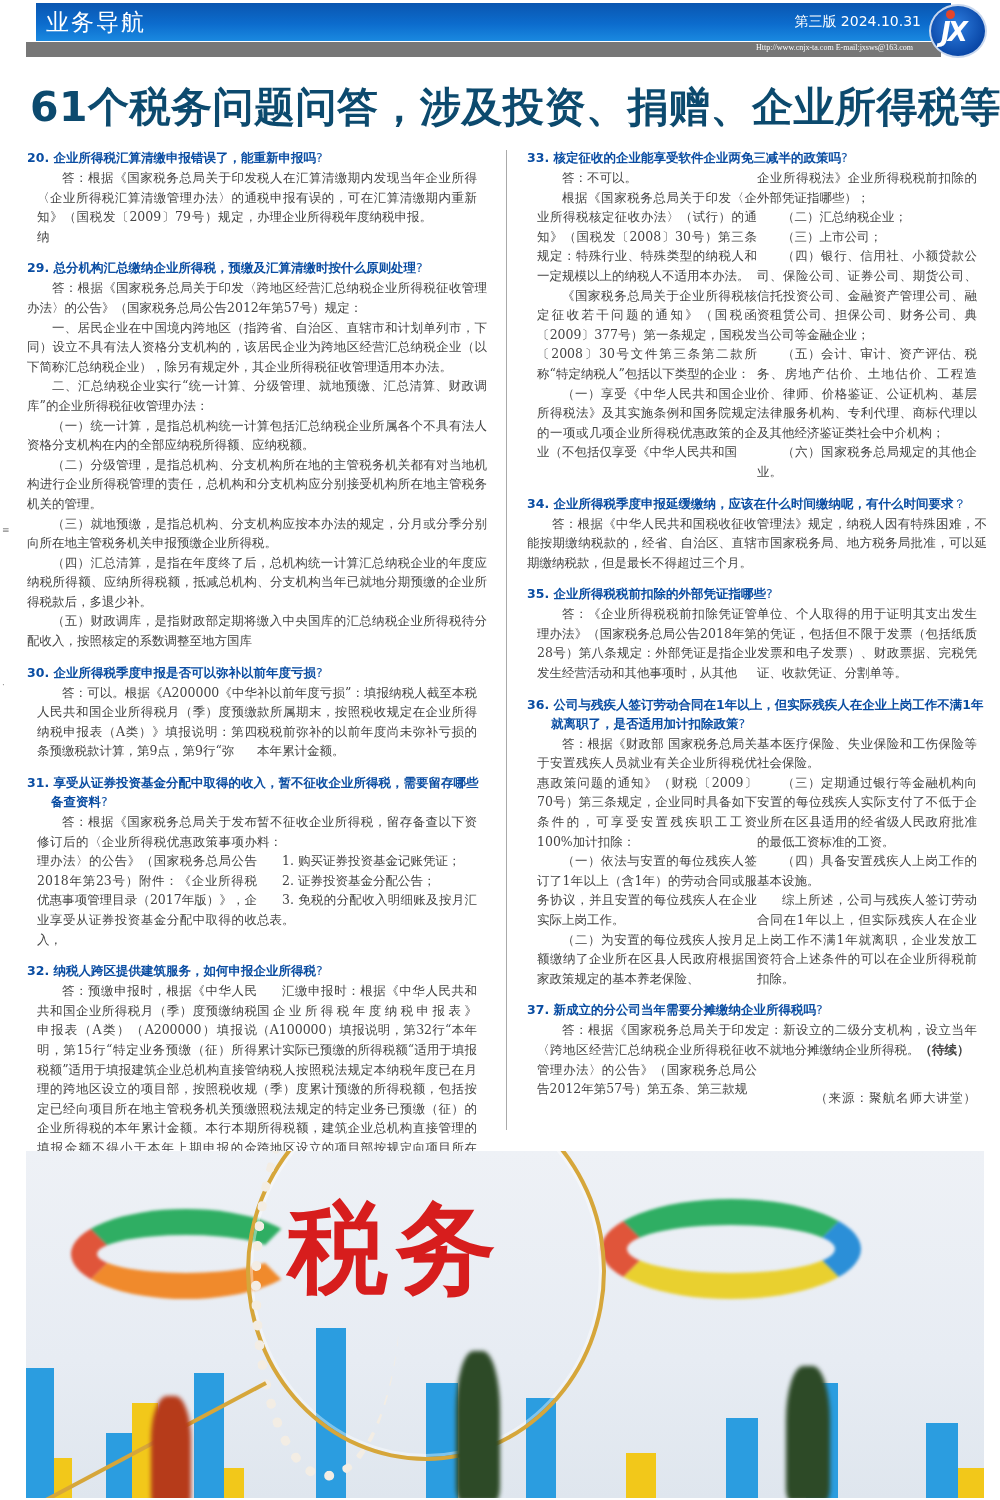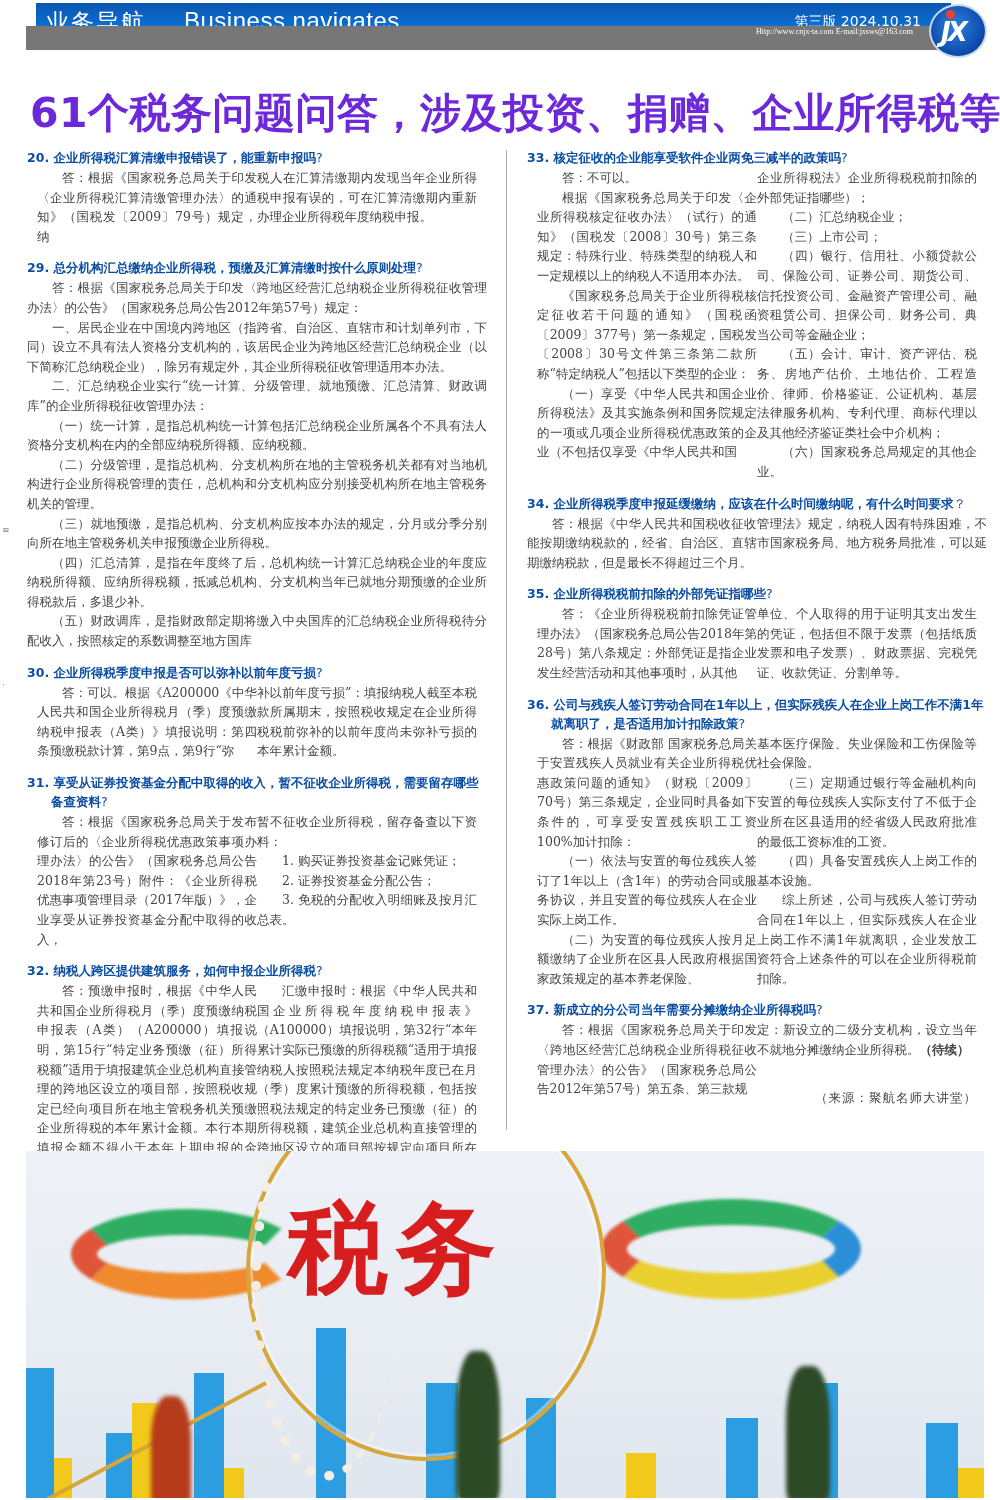--- a/index.html
+++ b/index.html
@@ -7,32 +7,32 @@
   body { font-family: "DejaVu Serif", "Liberation Serif", serif; color: #333; position: relative; }
 
   .masthead { position: absolute; left: 36px; top: 3px; width: 915px; height: 38px;
     background: linear-gradient(180deg, #0a56b0 0%, #0c6ccd 55%, #1a89e0 100%); }
   .masthead .cn { position: absolute; left: 10px; top: 4px; font-family: "DejaVu Sans", sans-serif;
     font-size: 23px; color: #fff; letter-spacing: 2px; }
   .masthead .en { position: absolute; left: 148px; top: 4px; font-family: "Liberation Sans", sans-serif;
     font-size: 24px; color: #fff; letter-spacing: 0.5px; }
   .masthead .issue { position: absolute; right: 30px; top: 10px; font-family: "DejaVu Sans", sans-serif;
     font-size: 14px; color: #fff; }
-  .subbar { position: absolute; left: 26px; top: 26px; width: 915px; height: 24px; background: #777; }
+  .subbar { position: absolute; left: 26px; top: 42px; width: 915px; height: 15px; background: #777; }
   .subbar .contact { position: absolute; right: 28px; top: 0px; font-size: 8px; color: #fff;
     font-family: "Liberation Serif", serif; line-height: 12px; }
   .logo { position: absolute; left: 929px; top: 4px; width: 58px; height: 54px; border-radius: 50%;
     background: radial-gradient(circle at 45% 40%, #2f7fe0 0%, #0a48a8 70%, #073a8a 100%);
     border: 2px solid #c9d8ee; }
   .logo .dot { position: absolute; left: 15px; top: 4px; width: 9px; height: 9px; border-radius: 50%; background: #e5452a; }
   .logo .letters { position: absolute; left: 10px; top: 11px; font-family: "DejaVu Sans", sans-serif;
     font-weight: bold; font-style: italic; font-size: 26px; color: #fff; letter-spacing: -3px; }
 
   .headline { position: absolute; left: 30px; top: 80px; width: 950px; font-family: "DejaVu Sans", sans-serif;
-    font-weight: bold; font-size: 41px; color: #6d28d9; letter-spacing: 0.5px; white-space: nowrap; margin-top: 6px; }
+    font-weight: bold; font-size: 41px; color: #0c4a6e; letter-spacing: 0.5px; white-space: nowrap; }
 
   .col { position: absolute; font-size: 12.5px; line-height: 19.6px; color: #444; }
   .col-left { left: 27px; top: 148px; width: 460px; }
   .col-right { left: 527px; top: 148px; width: 460px; }
   .vdivider { position: absolute; left: 506px; top: 150px; width: 1px; height: 980px; background: #aaa; }
 
   .q { font-family: "DejaVu Sans", sans-serif; font-weight: bold; color: #0a4da2; font-size: 12.5px;
     line-height: 19px; margin-bottom: 1px; }
   .q.wrap { padding-left: 24px; text-indent: -24px; }
   .q .qm { font-weight: normal; }
@@ -52,21 +52,20 @@
   .figure { position: absolute; border-radius: 40% 40% 10% 10%; filter: blur(2px); }
   .photo .tax { position: absolute; left: 262px; top: 32px; font-family: "DejaVu Sans", sans-serif;
     font-weight: bold; font-size: 100px; color: #d71d1d; letter-spacing: 8px; }
   .side-mark { position: absolute; left: 2px; font-size: 9px; color: #888; }
 </style>
 </head>
 <body>
 
 <div class="masthead">
   <span class="cn">业务导航</span>
-  <span class="en">Business navigates</span>
   <span class="issue">第三版  2024.10.31</span>
 </div>
 <div class="subbar">
   <span class="contact">Http://www.cnjx-ta.com  E-mail:jxsws@163.com</span>
 </div>
 <div class="logo">
   <span class="dot"></span>
   <span class="letters">JX</span>
 </div>
 

